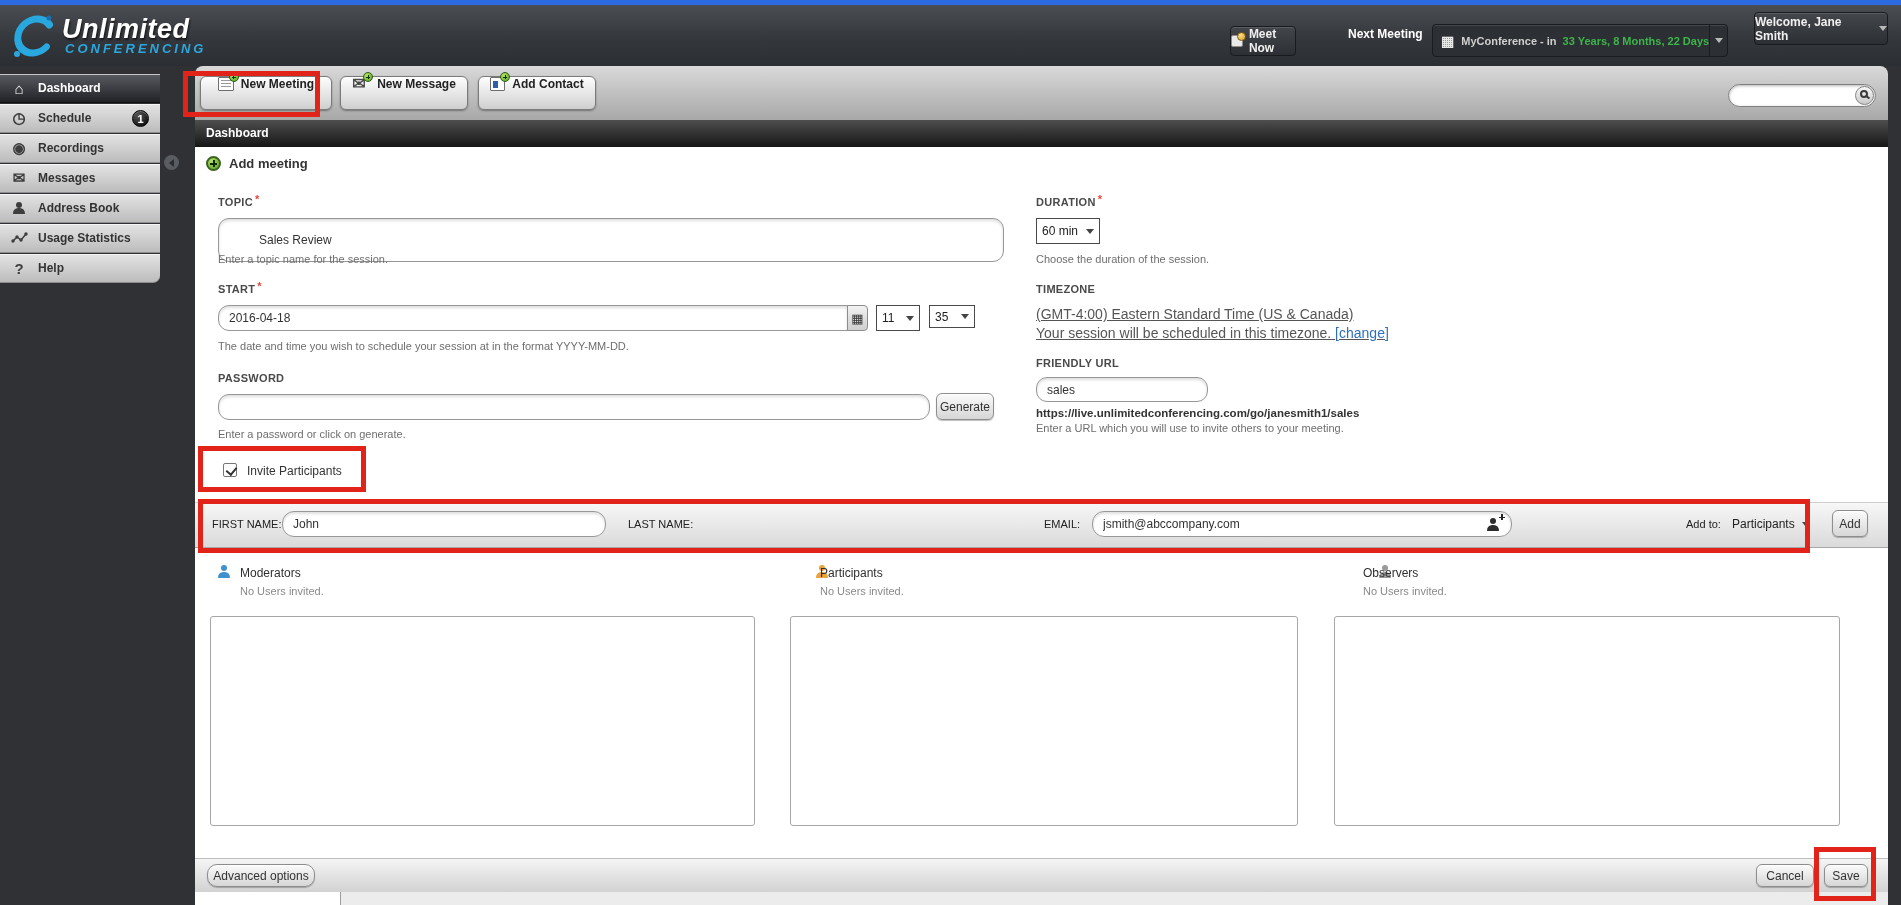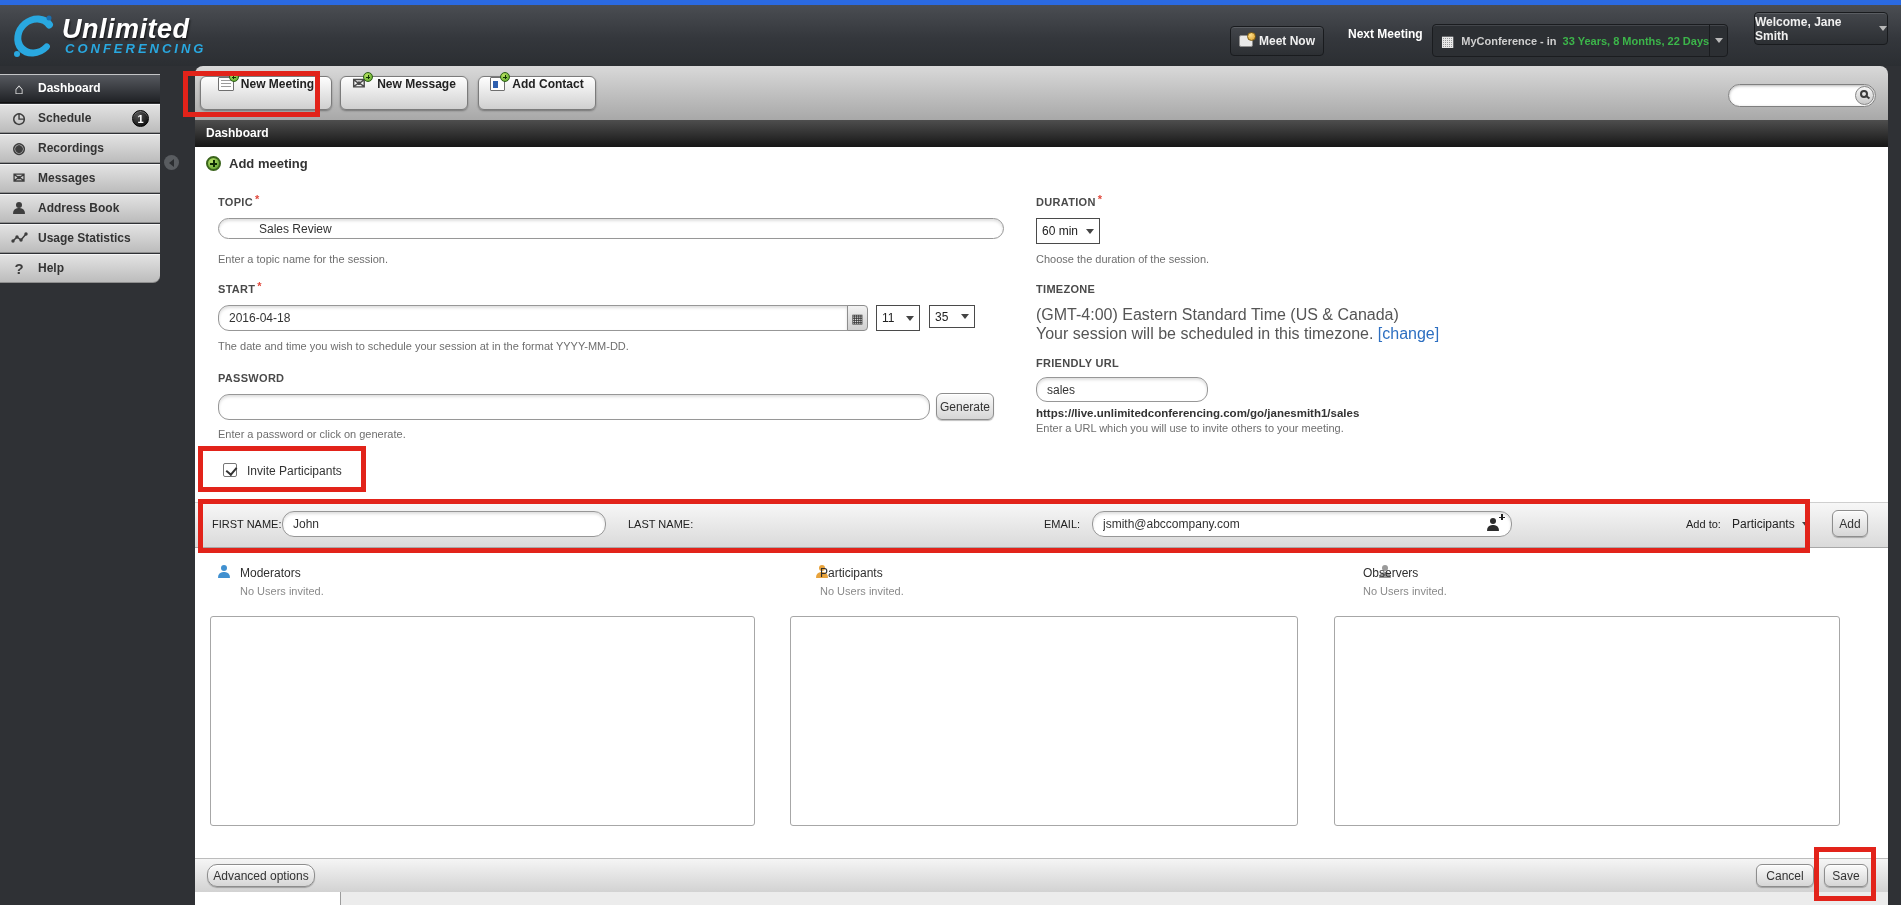--- a/index.html
+++ b/index.html
@@ -105,21 +105,21 @@
   .btn { position:absolute; display:flex; align-items:center; justify-content:center;
     background:linear-gradient(#fbfbfb,#d6d6d6); border:1px solid #8d8d8d; border-radius:6px;
     box-shadow:inset 0 1px 0 #fff, 0 1px 1px rgba(0,0,0,.25); font-size:12px; color:#333; cursor:pointer; }
   .btn-pill { border-radius:10px; }
   .cal-btn { position:absolute; display:flex; align-items:center; justify-content:center;
     background:linear-gradient(#f2f2f2,#cfcfcf); border:1px solid #8d8d8d; border-radius:0 4px 4px 0;
     font-size:13px; color:#333; cursor:pointer; font-style:normal; }
   .checkbox { position:absolute; width:14px; height:14px; background:#fff; border:1px solid #767676; border-radius:2px; cursor:pointer; }
   .checkbox::after { content:""; position:absolute; left:3.5px; top:1px; width:5px; height:8px;
     border:solid #333; border-width:0 2px 2px 0; transform:rotate(40deg); }
-  .plain-text { position:absolute; font-size:16px; color:#555; }
+  .plain-text { position:absolute; font-size:14px; color:#555;text-decoration:underline; }
   .link { color:#2d6fc1; cursor:pointer; }
   .url-preview { position:absolute; font-size:11.5px; font-weight:bold; color:#333; }
   .title13 { position:absolute; font-size:13px; font-weight:bold; color:#333; }
 
   .pbar { position:absolute; left:195px; top:502px; width:1693px; height:46px;
     background:linear-gradient(#f7f7f7,#dadada); border-top:1px solid #cfcfcf; border-bottom:1px solid #a8a8a8; }
   .pbar-label { position:absolute; font-size:11px; color:#222; }
   .group-label { position:absolute; font-size:12px; font-weight:normal; color:#2f2f2f; }
   .group-empty { position:absolute; font-size:11px; color:#8a8a8a; }
   .group-box { position:absolute; background:#fff; border:1px solid #a7a7a7; border-radius:3px; }
@@ -143,21 +143,21 @@
       <svg width="46" height="46" viewBox="0 0 46 46">
         <path d="M39 11 A17 17 0 1 0 39 33" fill="none" stroke="#29a8e0" stroke-width="7" stroke-linecap="round" transform="skewX(-8)"></path>
         <circle cx="5" cy="40" r="3" fill="#29a8e0"></circle>
         <circle cx="37" cy="4" r="2.5" fill="#1b6fae"></circle>
       </svg>
     </div>
     <div class="abs" style="left:62px; top:9px;">
       <div class="logo-text1">Unlimited</div>
       <div class="logo-text2">CONFERENCING</div>
     </div>
-    <div class="hbtn" style="left:1230px; top:21px; width:94px; height:30px;">
+    <div class="hbtn" style="left:1230px; top:21px; width:66px; height:30px;">
       <span class="icon-meet"></span>
       <span>Meet Now</span>
     </div>
     <div class="next-meeting" style="left:1348px; top:22px;">Next Meeting</div>
     <div class="conf-select" style="left:1432px; top:19px; width:296px; height:33px;">
       <span class="cal-glyph">▦</span>
       <span class="conf-name">MyConference - in</span>
       <span class="conf-countdown">33 Years, 8 Months, 22 Days</span>
       <span class="conf-caret">
           <span class="tri"></span>
@@ -248,21 +248,21 @@
   <div class="main"></div>
 
   
   <span class="addmeet-icon" style="left:206px; top:156px;"></span>
   <div class="title13" style="left:229px; top:156px;">Add meeting</div>
 
   
   <div class="flabel" style="left:218px; top:196px;">
     <span>TOPIC</span><span class="req">*</span>
   </div>
-  <input class="ti" style="left: 218px; top: 218px; width: 786px; height: 21px; padding-left: 40px;" value="Sales Review">
+  <input class="ti" style="left: 218px; top: 218px; width: 786px; height: 44px; padding-left: 40px;" value="Sales Review">
   <div class="help" style="left:218px; top:253px;">Enter a topic name for the session.</div>
 
   
   <div class="flabel" style="left:218px; top:283px;">
     <span>START</span><span class="req">*</span>
   </div>
   <input class="ti" style="left: 218px; top: 305px; width: 630px; height: 26px; border-radius: 11px 0px 0px 11px;" value="2016-04-18">
   <span class="cal-btn" style="left:847px; top:305px; width:21px; height:26px;">
     <span>▦</span>
   </span>

